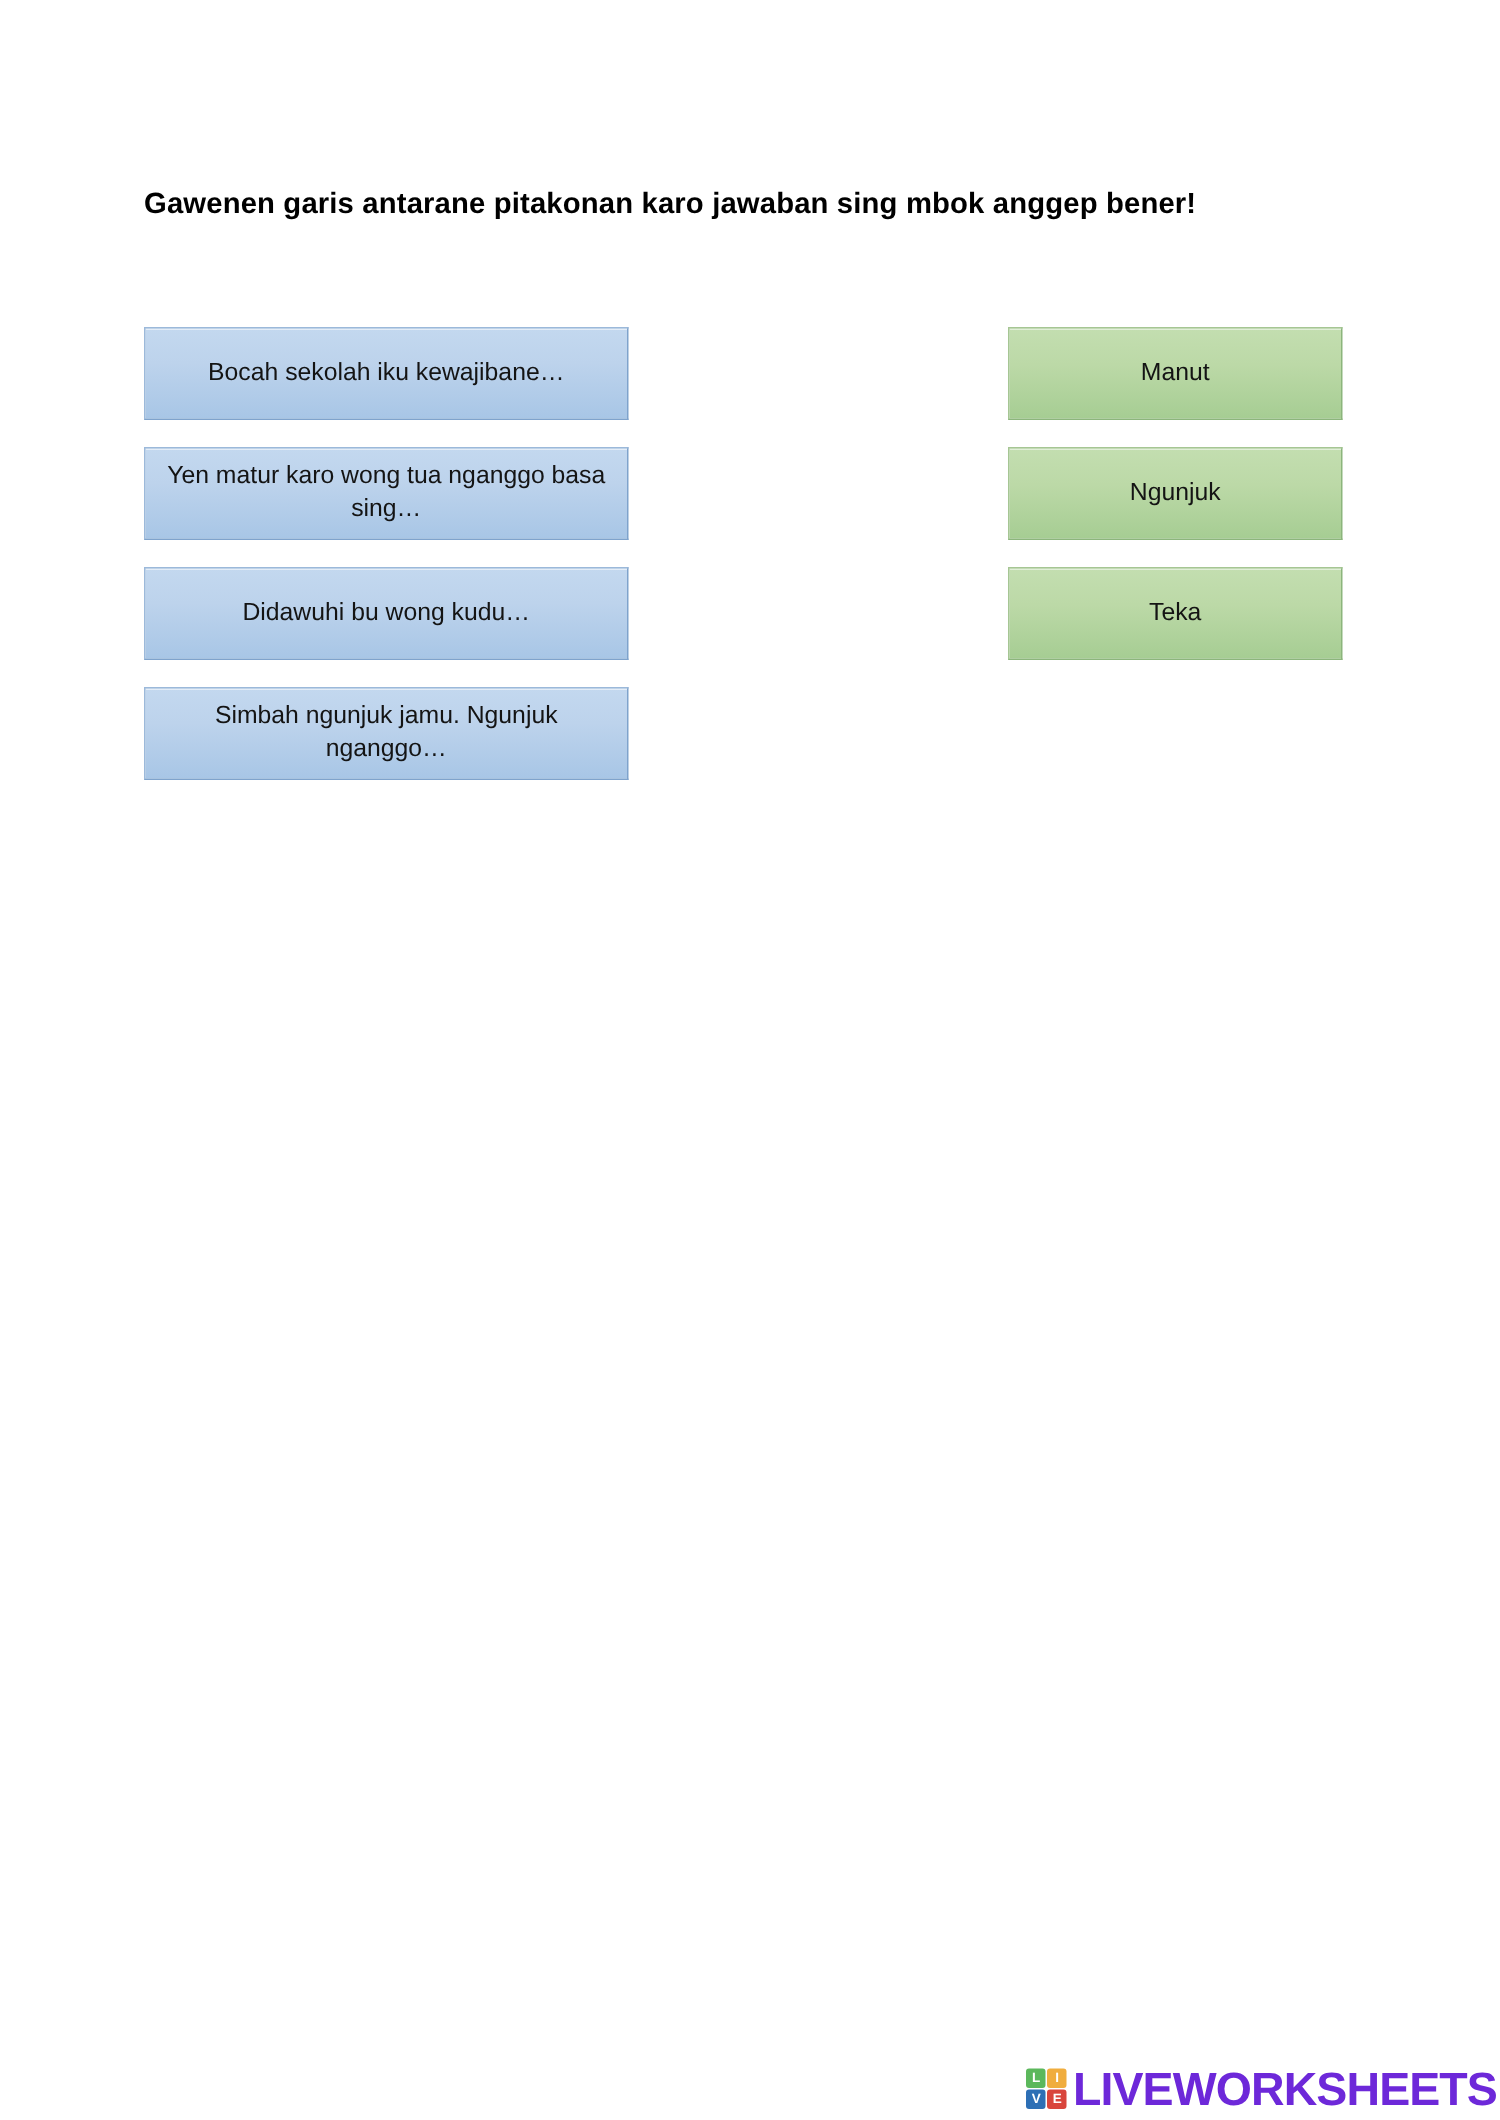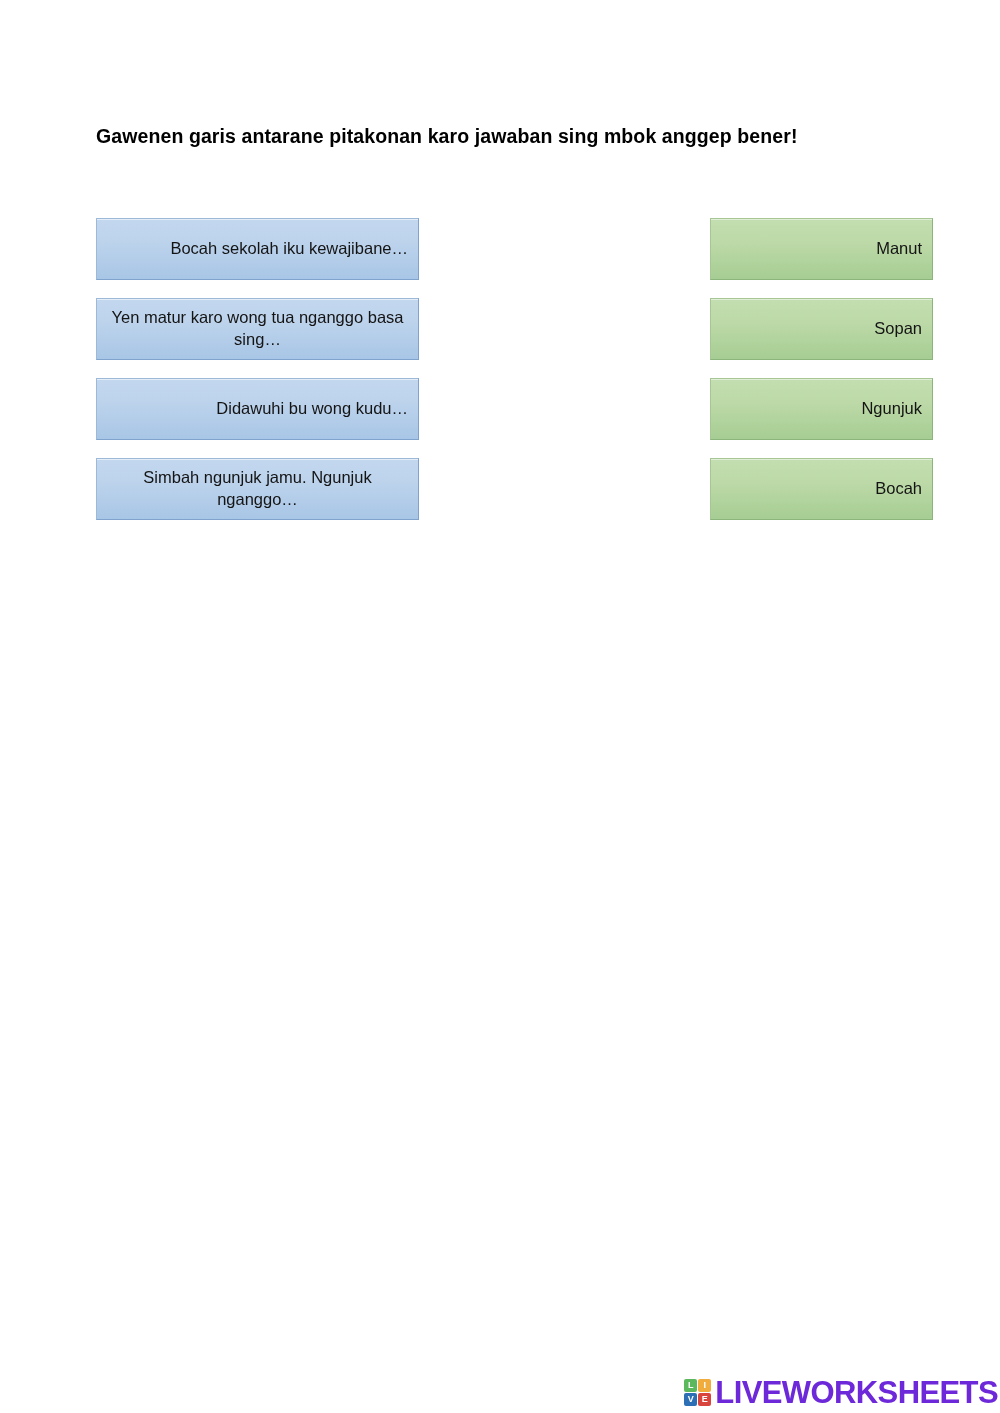--- a/index.html
+++ b/index.html
@@ -46,21 +46,21 @@
     position: absolute;
     top: 0;
   }
   .column-left  { left: 96px;  width: 323px; }
   .column-right { left: 672px; width: 223px; }
 
   .card {
     box-sizing: border-box;
     display: flex;
     align-items: center;
-    justify-content: flex-end;
+    justify-content: center;
     text-align: center;
     font-size: 16.5px;
     color: #141414;
     line-height: 1.33;
     padding: 4px 10px;
     border-style: solid;
     border-width: 1px;
     margin-bottom: 18px;
   }
 
@@ -73,21 +73,20 @@
     box-shadow: inset 0 1px 0 rgba(255,255,255,0.55);
   }
 
   .card-answer {
     width: 223px;
     background: linear-gradient(to bottom, #c3deb0 0%, #bcd9a7 40%, #a6cd93 100%);
     border-color: #a6c694;
     border-right-color: #8cb57c;
     border-bottom-color: #8cb57c;
     box-shadow: inset 0 1px 0 rgba(255,255,255,0.5);
-    margin-left: 38px;
   }
 
   .h-single { height: 62px; }
   .h-double { height: 62px; }
 
   
   .lw-logo {
     position: absolute;
     right: 2px;
     bottom: 5px;
@@ -145,27 +144,24 @@
       <div class="card card-question h-double">
         <span>Simbah ngunjuk jamu. Ngunjuk nganggo…</span>
       </div>
     </div>
 
     <div class="column column-right">
       <div class="card card-answer h-single">
         <span>Manut</span>
       </div>
       <div class="card card-answer h-single">
-        <span>Sopan</span>
-      </div>
-      <div class="card card-answer h-single">
         <span>Ngunjuk</span>
       </div>
       <div class="card card-answer h-single">
-        <span>Bocah</span>
+        <span>Teka</span>
       </div>
     </div>
 
   </div>
 
   <div class="lw-logo">
     <div class="lw-mark">
       <div class="lw-tile lw-tile-l">L</div>
       <div class="lw-tile lw-tile-i">I</div>
       <div class="lw-tile lw-tile-v">V</div>

